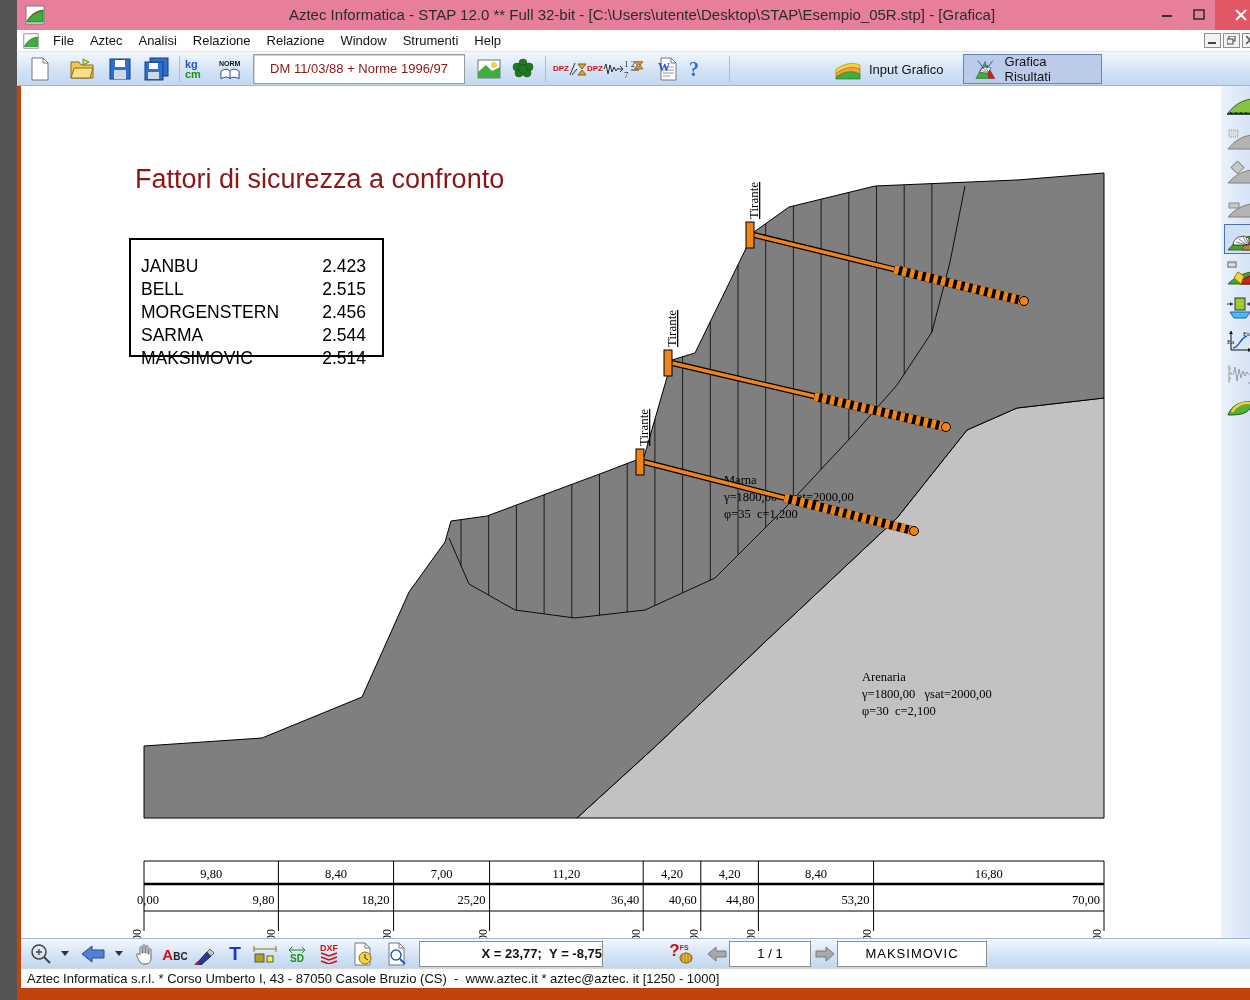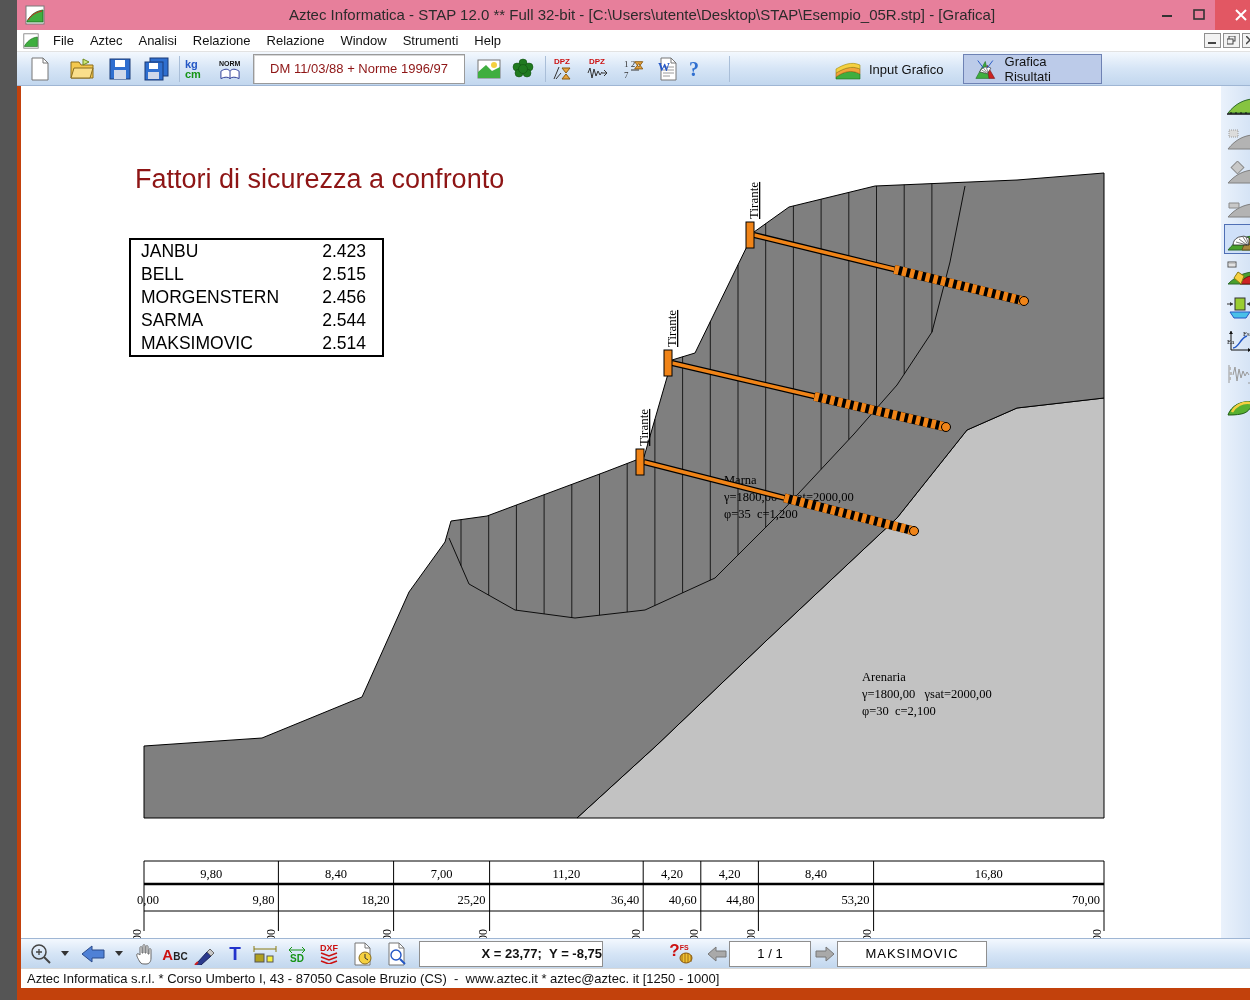--- a/index.html
+++ b/index.html
@@ -28,35 +28,35 @@
     background:linear-gradient(#f3f8fe,#d6e5f6 50%,#c2d7ee);border-bottom:1px solid #9fb6d4;}
   .tbtn{position:absolute;top:4px;width:28px;height:26px;display:flex;align-items:center;justify-content:flex-start;}
   .sep{position:absolute;top:4px;width:1px;height:26px;background:#a9bed8;}
   .kgcm{display:flex;flex-direction:column;line-height:10px;font-weight:bold;font-size:11px;}
   .kgcm .kg{color:#2457c5;}
   .kgcm .cm{color:#169416;}
   .normbtn{display:flex;flex-direction:column;align-items:center;line-height:9px;}
   .normbtn .normtxt{font-size:7px;font-weight:bold;color:#111;}
   .dmfield{position:absolute;left:236px;top:2px;width:212px;height:30px;background:#fff;border:1px solid #9a9a9a;
     box-shadow:inset 1px 1px 0 #d7d7d7;text-align:center;line-height:28px;font-size:13px;color:#8e1515;}
-  .dpzbtn{display:flex;flex-direction:column;align-items:center;line-height:8px;}
+  .dpzbtn{display:flex;flex-direction:row;align-items:center;line-height:8px;}
   .dpztxt{font-size:8px;font-weight:bold;color:#cc1111;}
   .bigbtn{position:absolute;top:2px;height:30px;display:flex;align-items:center;gap:8px;padding:0 10px;font-size:13px;color:#111;}
   .bigbtn.selected{background:#bccbe9;border:1px solid #6e82b4;}
 
   
   .main{position:absolute;top:86px;left:0;right:0;bottom:62px;}
   .canvas{position:absolute;left:4px;top:0;width:1200px;height:852px;background:#ffffff;overflow:hidden;}
   .righttools{position:absolute;left:1204px;top:0;width:38px;height:852px;
     background:linear-gradient(90deg,#eaf2fc,#cfdff3);}
   .rbtn{position:absolute;left:3px;width:32px;height:30px;display:flex;align-items:center;justify-content:center;}
   .rbtn.selected{background:#cfe0f8;border:1px solid #4f6fb5;}
 
   .heading{position:absolute;left:114px;top:78px;font-size:27px;color:#8e1515;}
-  .resultsbox{position:absolute;left:108px;top:152px;width:255px;height:119px;border:2px solid #000;background:#fff;padding:0 16px 0 10px;}
+  .resultsbox{position:absolute;left:108px;top:152px;width:255px;height:119px;border:2px solid #000;background:#fff;padding:15px 16px 0 10px;}
   .rrow{display:flex;justify-content:space-between;font-family:"Liberation Serif",serif;font-size:17.5px;color:#000;height:23px;line-height:23px;}
 
   
   .bottombar{position:absolute;left:4px;right:8px;bottom:32px;height:30px;
     background:linear-gradient(#f3f8fe,#d6e5f6 50%,#c2d7ee);border-top:1px solid #9fb6d4;}
   .bbtn{position:absolute;top:2px;width:28px;height:26px;display:flex;align-items:center;justify-content:center;}
   .caret{position:absolute;top:12px;width:0;height:0;border-left:4px solid transparent;border-right:4px solid transparent;border-top:5px solid #333;}
   .coordbox{position:absolute;left:398px;top:2px;width:184px;height:26px;background:#fff;border:1px solid #8f8f8f;
     text-align:right;line-height:24px;font-size:13px;color:#111;font-weight:bold;}
   .pagebox{position:absolute;left:708px;top:2px;width:82px;height:26px;background:#fff;border:1px solid #8f8f8f;text-align:center;line-height:24px;font-size:13px;}

